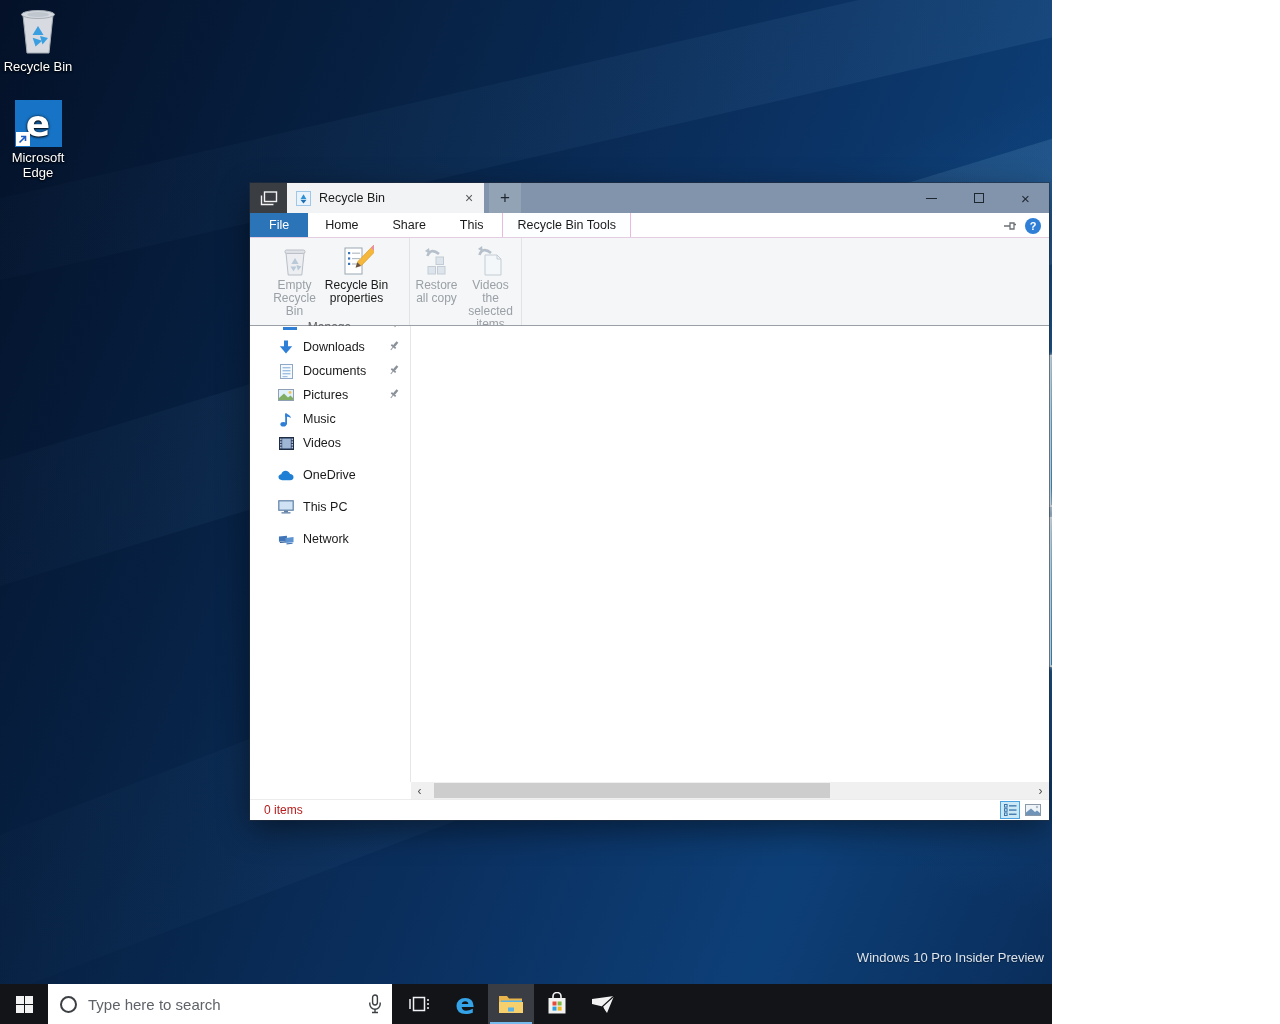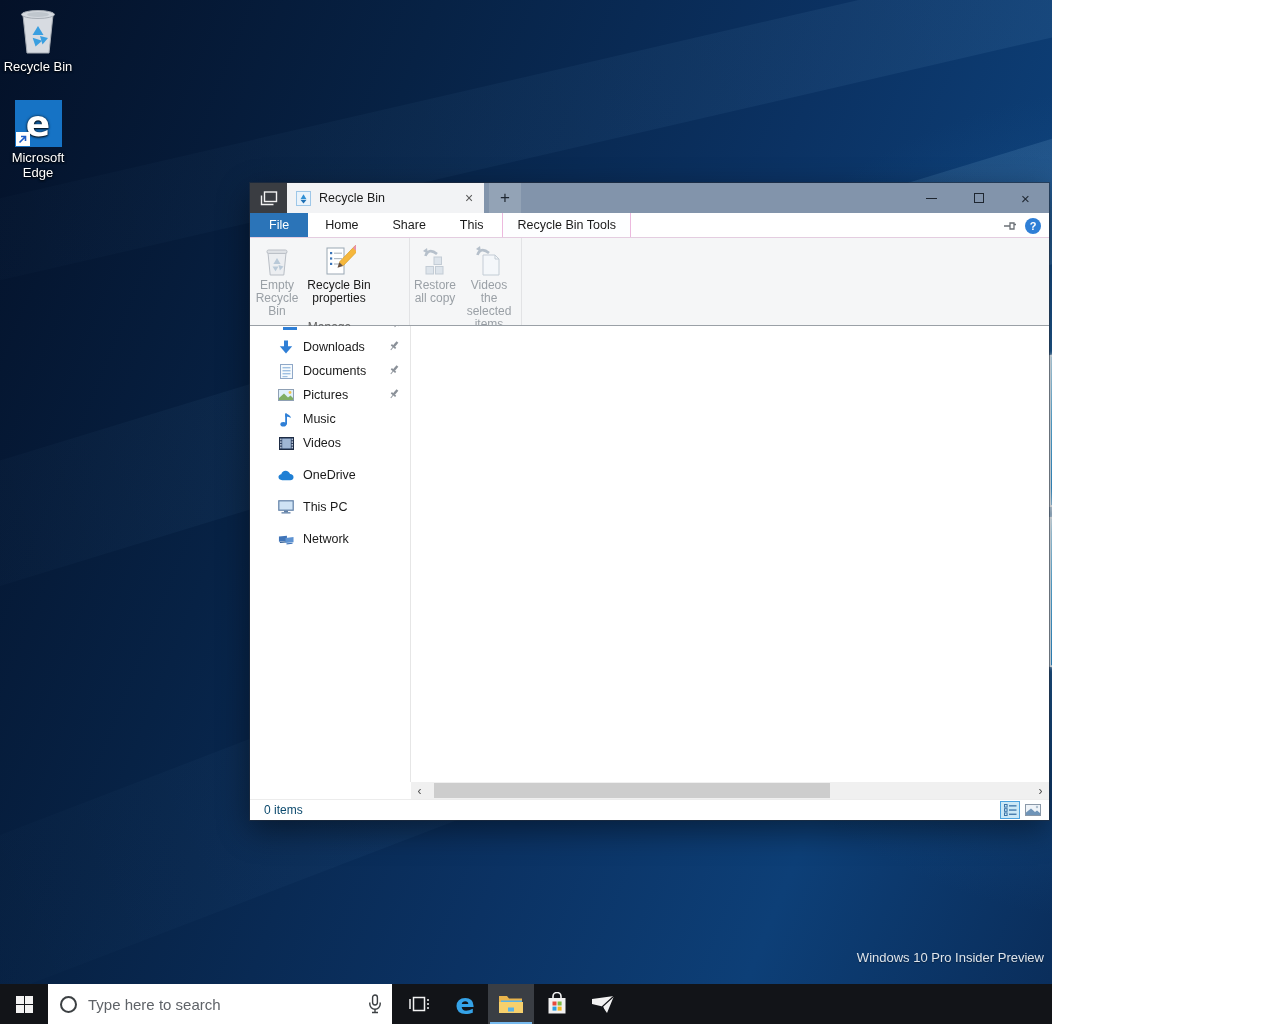--- a/index.html
+++ b/index.html
@@ -59,21 +59,21 @@
   .rtab-file { background:#2b74b8; color:#fff; padding:0 19px; }
   .rtab-ctx { margin-left:2px; background:#fdfeff; border-left:1px solid #ecb9de; border-right:1px solid #ecb9de; color:#1a1a1a; padding:0 14px; }
   .rtabs-right { position:absolute; right:8px; top:0; height:25px; display:flex; align-items:center; gap:8px; }
   .help-btn { width:16px; height:16px; border-radius:50%; background:#2f7fd6; color:#fff; font-size:11px; font-weight:bold;
     display:flex; align-items:center; justify-content:center; }
 
   .ribbon { height:88px; background:#f5f6f7; border-bottom:1px solid #9aa0a6; display:flex; flex:0 0 auto; }
   .rgroup { display:flex; flex-direction:column; border-right:1px solid #e2e3e5; }
   .rgroup-manage { width:160px; }
   .rgroup-restore { width:112px; }
-  .rbuttons { flex:1; display:flex; padding-top:3px; }
+  .rbuttons { flex:1; display:flex; justify-content:center; padding-top:3px; }
   .rbtn { display:flex; flex-direction:column; align-items:center; padding:2px 2px; font-size:12px; line-height:13px;
     text-align:center; color:#1a1a1a; }
   .rbtn .ric { height:34px; display:flex; align-items:flex-end; justify-content:center; margin-bottom:2px; }
   .rbtn.disabled { color:#9aa0a6; }
   .rbtn-w1 { width:54px; } .rbtn-w2 { width:70px; } .rbtn-w3 { width:50px; } .rbtn-w4 { width:58px; }
   .rglabel { height:18px; text-align:center; font-size:12px; color:#5f5f5f; }
 
   .win-body { flex:1; display:flex; overflow:hidden; background:#fff; }
   .sidebar { width:161px; border-right:1px solid #e6e6e6; padding-top:0; flex:0 0 auto; position:relative; }
   .side-sliver { height:9px; overflow:hidden; position:relative; }
@@ -86,21 +86,21 @@
   .main-pane { flex:1; background:#fff; }
 
   .hscroll-row { height:17px; display:flex; flex:0 0 auto; background:#fff; }
   .hscroll-left-pad { width:161px; background:#fff; }
   .hscroll { flex:1; background:#f0f0f0; display:flex; align-items:stretch; }
   .scroll-arrow { width:17px; display:flex; align-items:center; justify-content:center; color:#505050; font-size:12px; }
   .scroll-track { flex:1; position:relative; }
   .scroll-thumb { position:absolute; left:6px; top:1px; width:396px; height:15px; background:#cdcdcd; }
 
   .statusbar { height:21px; border-top:1px solid #ececec; display:flex; align-items:center; padding:0 6px 0 14px; flex:0 0 auto; background:#fff; }
-  .status-count { font-size:12px; color:#0c4a6e; flex:1; }
+  .status-count { font-size:12px; color:#b91c1c; flex:1; }
   .viewtoggle { width:20px; height:18px; display:flex; align-items:center; justify-content:center; margin-left:3px; }
   .viewtoggle.selected { background:#cbe8f6; border:1px solid #4ca3df; }
 
   
   .taskbar { position:absolute; left:0; top:984px; width:1280px; height:40px; background:#121418; display:flex; align-items:stretch; z-index:5; }
   .tb-start { width:48px; display:flex; align-items:center; justify-content:center; }
   .start-glyph { display:grid; grid-template-columns:8px 8px; grid-template-rows:8px 8px; gap:1px; }
   .start-glyph span { background:#f2f2f2; }
   .tb-search { width:344px; background:#fff; display:flex; align-items:center; padding:0 10px 0 12px; }
   .search-ring { width:17px; height:17px; border:2.5px solid #3c4043; border-radius:50%; flex:0 0 auto; }

